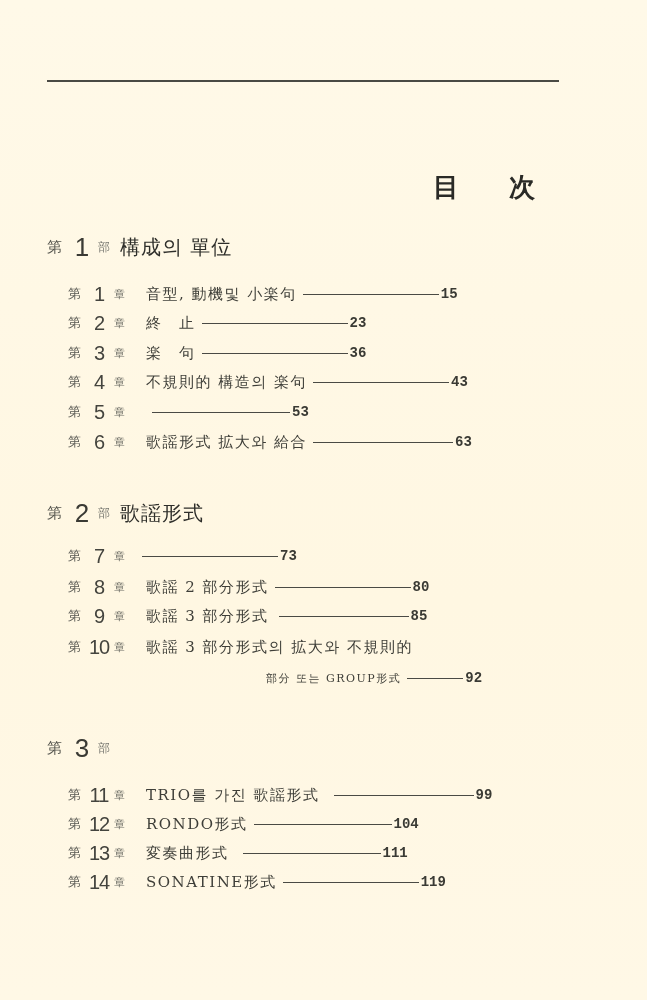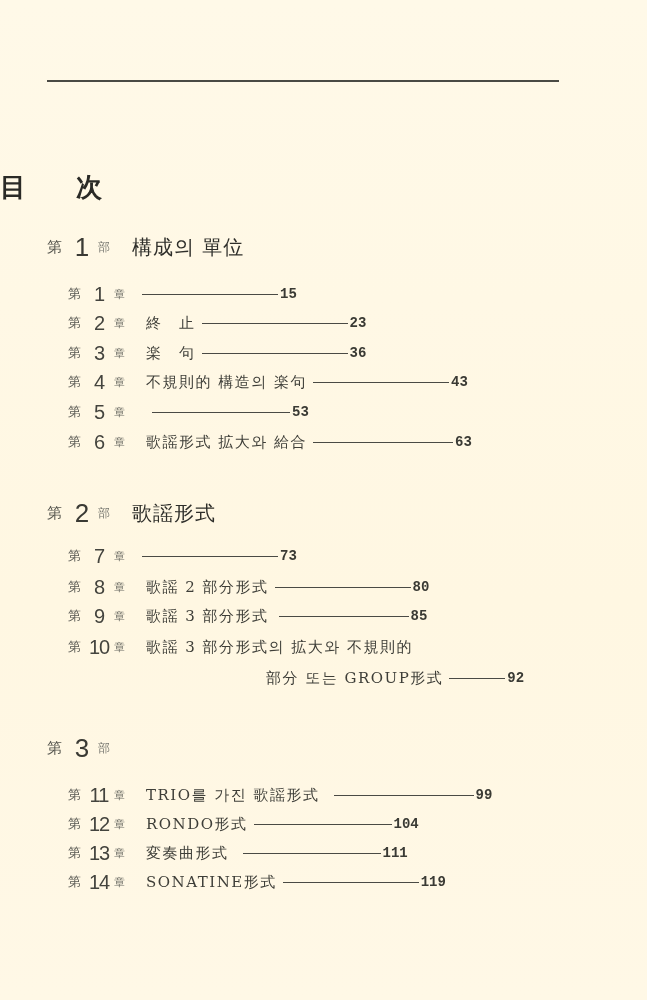--- a/index.html
+++ b/index.html
@@ -27,21 +27,21 @@
       top: 80px;
       width: 512px;
       height: 2px;
       background: #4a4a44;
     }
     .title {
       position: absolute;
       top: 170px;
       left: 0;
       width: 535px;
-      text-align: left;
+      text-align: right;
       font-family: "DejaVu Serif", serif;
       font-weight: bold;
       font-size: 26px;
       color: #2a2a26;
     }
     .title span {
       display: inline-block;
     }
     .title .t1 { margin-right: 50px; }
 
@@ -66,21 +66,21 @@
       text-align: center;
     }
     .part .p-suf {
       font-size: 12px;
       color: #7a7a72;
       margin-left: 6px;
     }
     .part .p-title {
       font-size: 20px;
       color: #2e2e2a;
-      margin-left: 22px;
+      margin-left: 10px;
       letter-spacing: 1px;
     }
 
     .chap {
       position: absolute;
       left: 68px;
       height: 24px;
       display: flex;
       align-items: center;
       white-space: nowrap;
@@ -124,21 +124,21 @@
     }
     .cont {
       position: absolute;
       left: 266px;
       height: 24px;
       display: flex;
       align-items: center;
       white-space: nowrap;
     }
     .cont .c-title {
-      font-size: 15px;
+      font-size: 11px;
       color: #3e3e38;
       letter-spacing: 1.5px;
     }
   </style>
 </head>
 <body>
 
 <div class="page">
 
   <div class="top-rule"></div>
@@ -151,20 +151,21 @@
     <span class="p-pre">第</span>
     <span class="p-num">1</span>
     <span class="p-suf">部</span>
     <span class="p-title">構成의 單位</span>
   </div>
 
   <div class="chap" style="top:282px;">
     <span class="c-pre">第</span>
     <span class="c-num">1</span>
     <span class="c-suf">章</span>
+    <span class="c-title">音型, 動機및 小楽句</span>
     <span class="leader" style="width:136px;"></span>
     <span class="page-num">15</span>
   </div>
 
   <div class="chap" style="top:311px;">
     <span class="c-pre">第</span>
     <span class="c-num">2</span>
     <span class="c-suf">章</span>
     <span class="c-title">終　止</span>
     <span class="leader" style="width:146px;"></span>

